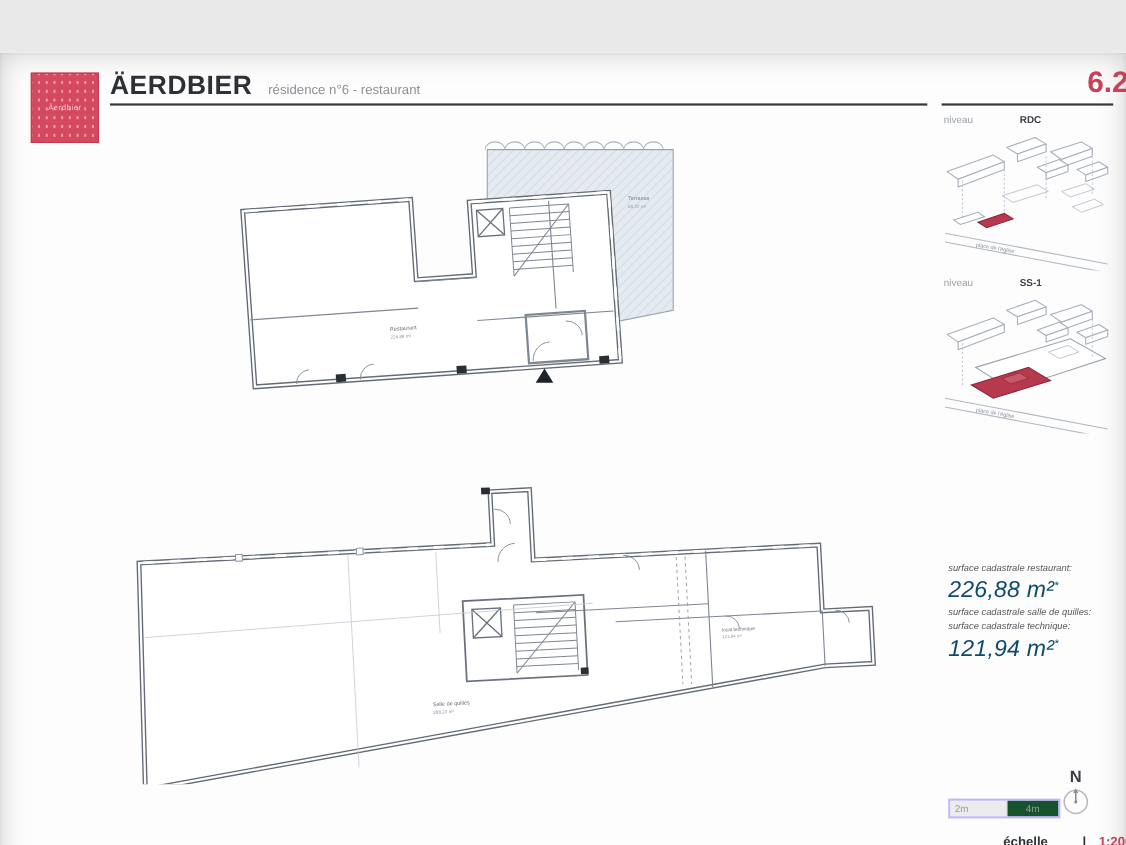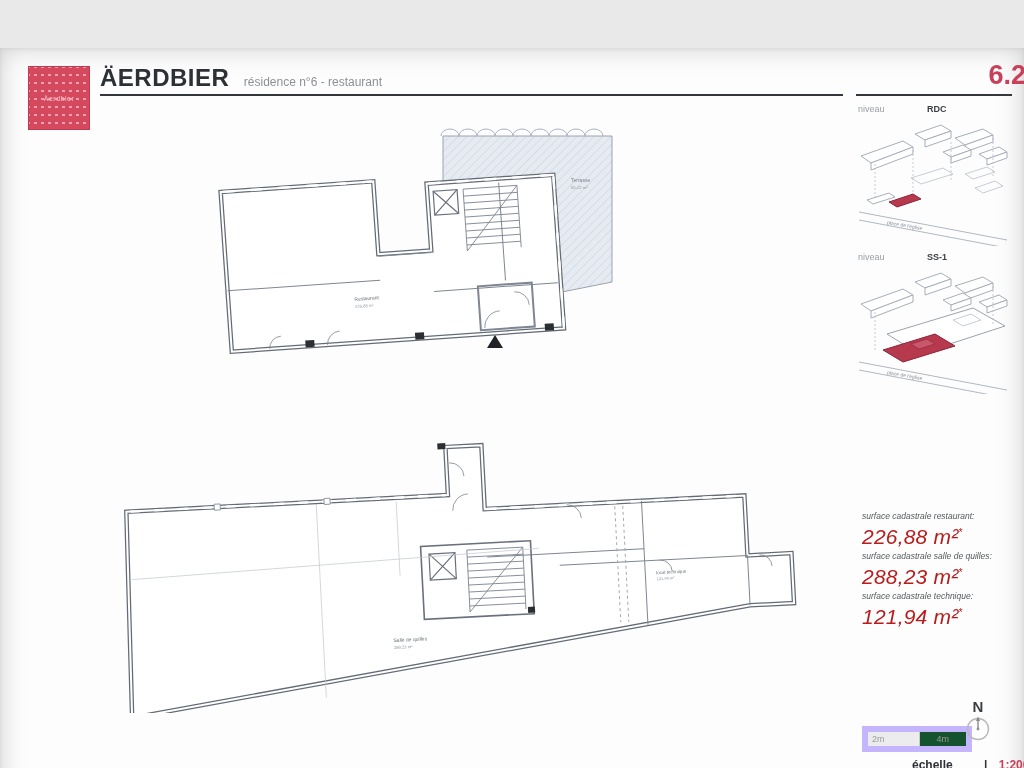--- a/index.html
+++ b/index.html
@@ -20,27 +20,27 @@
   .rule-right{position:absolute;left:856px;top:46px;width:156px;height:2px;background:#34383d;}
   .plan-number{position:absolute;left:900px;top:12px;width:156px;text-align:right;
                font-size:27px;font-weight:bold;color:#c84059;}
   
   .mini-label{position:absolute;font-size:9px;color:#9aa0a6;}
   .mini-label b{color:#3b3e43;padding-left:40px;}
   .minimap{position:absolute;width:160px;height:132px;}
   
   .surfaces{position:absolute;left:862px;top:460px;width:155px;font-style:italic;}
   .s-label{font-size:8.5px;color:#55585d;margin-top:3px;}
-  .s-value{font-size:21px;color:#b91c1c;letter-spacing:.2px;line-height:23px;}
+  .s-value{font-size:21px;color:#0c4a6e;letter-spacing:.2px;line-height:23px;}
   .s-value sup{font-size:10px;}
   .s-small{font-size:8.5px;color:#55585d;margin-top:4px;}
   .s-small-block{margin-top:9px;}
   
   .scalebar{position:absolute;left:862px;top:678px;width:98px;height:14px;display:flex;
-            border:6px solid #c4b5fd;}
+            border:2px solid #c4b5fd;}
   .scalebar .seg{flex:1;font-size:9px;color:#9a9a9a;display:flex;align-items:center;}
   .scalebar .seg.first{background:#ececec;border-right:1px solid #c9c9c9;padding-left:4px;}
   .scalebar .seg.second{justify-content:center;background:#14532d;}
   .north{position:absolute;left:962px;top:652px;width:32px;text-align:center;}
   .north .n{font-size:15px;font-weight:bold;color:#3b3e43;line-height:14px;}
   .echelle{position:absolute;left:912px;top:710px;width:155px;font-size:12px;}
   .echelle .lab{font-weight:bold;color:#2e3237;}
   .echelle .sep{color:#2e3237;margin:0 8px 0 28px;font-weight:bold;}
   .echelle .ratio{font-weight:bold;color:#c84059;}
   
@@ -259,21 +259,20 @@
       <text x="290" y="213" font-size="4.2" fill="#9199a5">288,23 m²</text>
       <text x="556" y="152" font-size="4.5" fill="#6a7077">local technique</text>
       <text x="556" y="158" font-size="4" fill="#9199a5">121,94 m²</text>
     </g>
   </svg>
 
   <div class="surfaces">
     <div class="s-label">surface cadastrale restaurant:</div>
     <div class="s-value"><span>226,88 m²</span><sup>*</sup></div>
     <div class="s-label">surface cadastrale salle de quilles:</div>
-    <div class="s-value"><span>288,23 m²</span><sup>*</sup></div>
     <div class="s-label">surface cadastrale technique:</div>
     <div class="s-value"><span>121,94 m²</span><sup>*</sup></div>
   </div>
 
   <div class="scalebar">
     <div class="seg first">2m</div>
     <div class="seg second">4m</div>
   </div>
   <div class="north">
     <div class="n">N</div>

